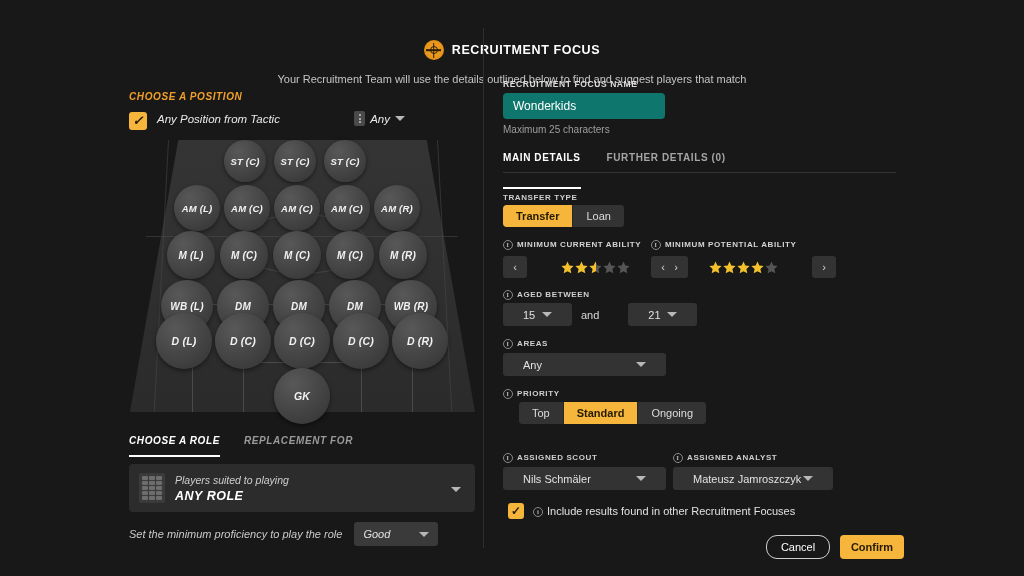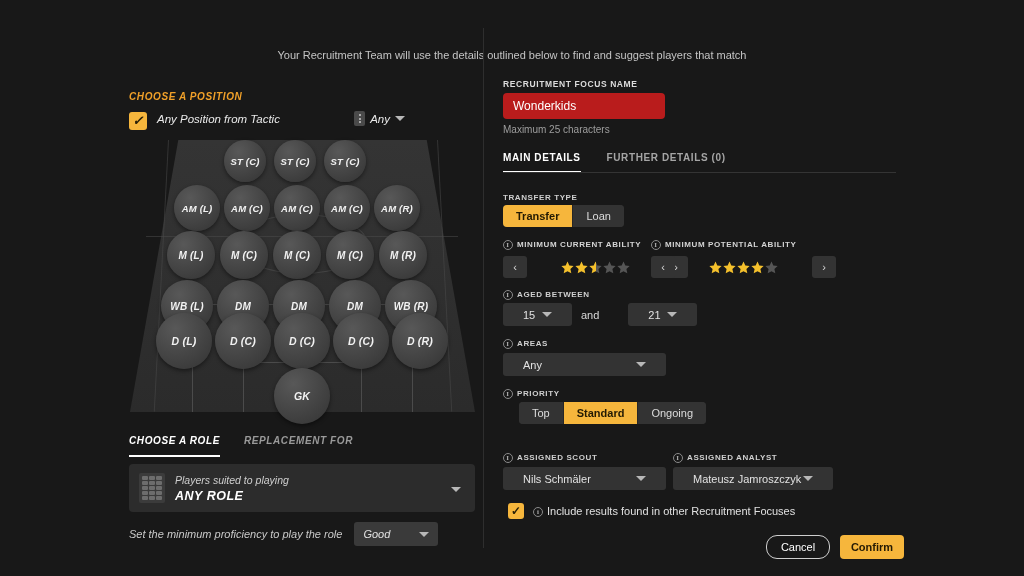--- a/index.html
+++ b/index.html
@@ -97,29 +97,29 @@
   #target:before,#target:after{content:"";position:absolute;background:#2a1c05;}
   #target:before{left:50%;top:2.5px;width:1.6px;height:15px;transform:translateX(-50%);}
   #target:after{top:50%;left:2.5px;height:1.6px;width:15px;transform:translateY(-50%);}
   #target i{position:absolute;left:50%;top:50%;width:8px;height:8px;border:1.6px solid #2a1c05;
             border-radius:50%;transform:translate(-50%,-50%);}
   #hdr-title .t { font-size:12.5px;color:#ffffff; }
   #hdr-sub { margin-top:9px; font-size:11px; color:#c4c4c4; }
   #rfn-label { position:absolute; left:503px; top:79px; font-size:8.5px; color:#dcdcdc; }
   #rfn-input {
     position:absolute; left:503px; top:93px; width:162px; height:26px;
-    background:#b91c1c; border:none; border-radius:4px; color:#ffffff;
+    background:#0f766e; border:none; border-radius:4px; color:#ffffff;
     font-size:12px; padding:0 10px; font-family:"Liberation Sans", sans-serif;
     outline:none;
   }
   #rfn-hint { position:absolute; left:503px; top:124px; font-size:10px; color:#9e9e9e; }
 
   #tabline { position:absolute; left:503px; top:172px; width:393px; height:1px; background:#343434; }
   #tabs { position:absolute; left:503px; top:152px; display:flex; gap:26px; }
-  .mtab { font-size:10px; color:#a5a5a5; padding-bottom:8px; cursor:pointer; }
+  .mtab { font-size:10px; color:#a5a5a5; padding-bottom:24px; cursor:pointer; }
   .mtab.active { color:#ffffff; border-bottom:2px solid #ffffff; }
 
   #tt-label { position:absolute; left:503px; top:193px; }
   #tt-group { position:absolute; left:503px; top:205px; display:flex; background:#333; border-radius:4px; overflow:hidden;}
   .seg { height:22px; padding:0 13px; font-size:11px; display:flex;align-items:center;
          color:#dcdcdc; background:#333; cursor:pointer; border-right:1px solid #262626;}
   .seg:last-child{border-right:none;}
   .seg.on { background:#f6b63c; color:#231a03; font-weight:bold; }
 
   #ab-row { position:absolute; left:503px; top:240px; width:393px; }
@@ -160,20 +160,26 @@
                 color:#ffffff;font-size:11px;cursor:pointer;font-family:"Liberation Sans",sans-serif;}
   #confirm-btn { width:64px;height:24px;border:none;border-radius:4px;background:#f6b63c;
                  color:#241a04;font-size:11px;font-weight:bold;cursor:pointer;font-family:"Liberation Sans",sans-serif;}
 </style>
 </head>
 <body>
 
 <div id="app">
 
   <div id="hdr">
+    <div id="hdr-title">
+      <div id="target">
+          <i></i>
+        </div>
+      <div class="t caps">RECRUITMENT FOCUS</div>
+    </div>
     <div id="hdr-sub">Your Recruitment Team will use the details outlined below to find and suggest players that match</div>
   </div>
 
   <div id="divider"></div>
 
   <div id="left">
 
     <div id="choose-pos-title" class="caps">CHOOSE A POSITION</div>
 
     <div id="pos-row">

